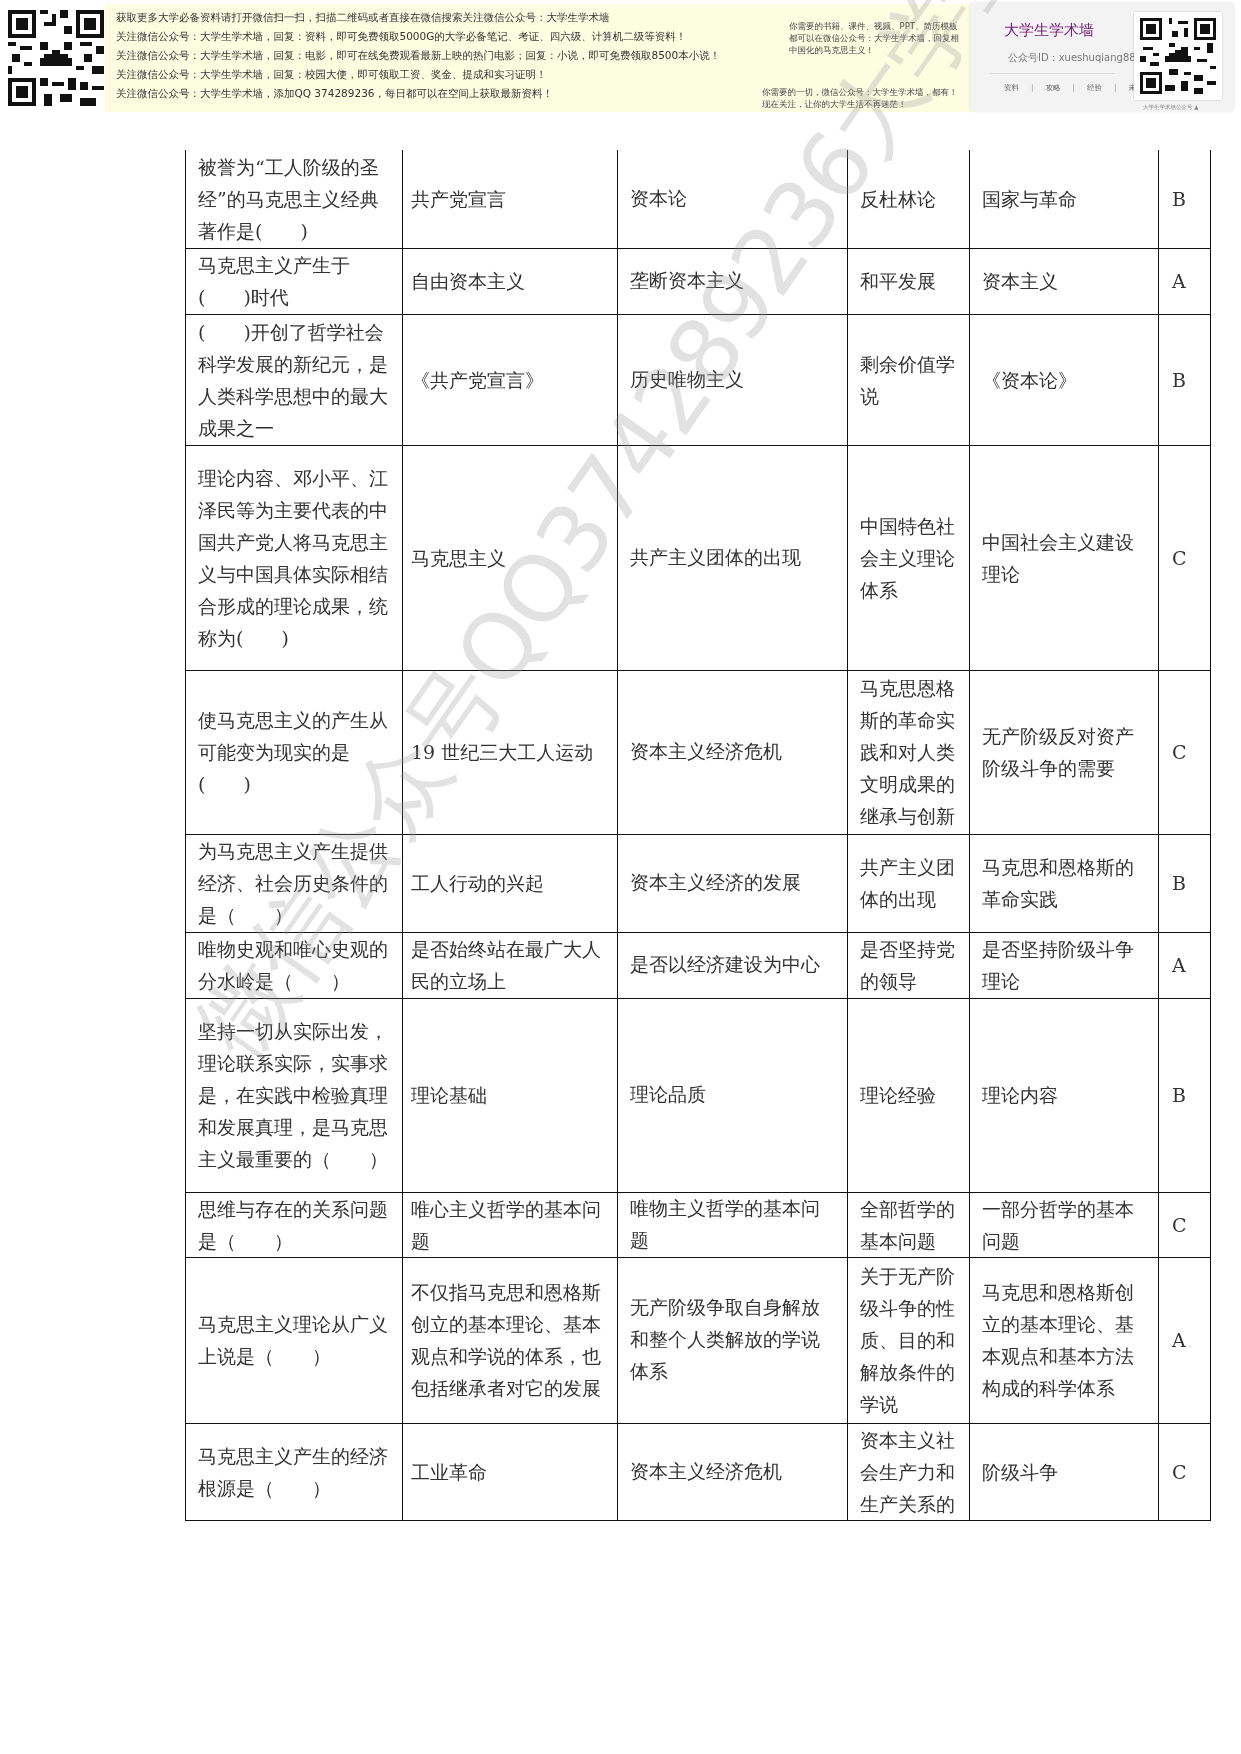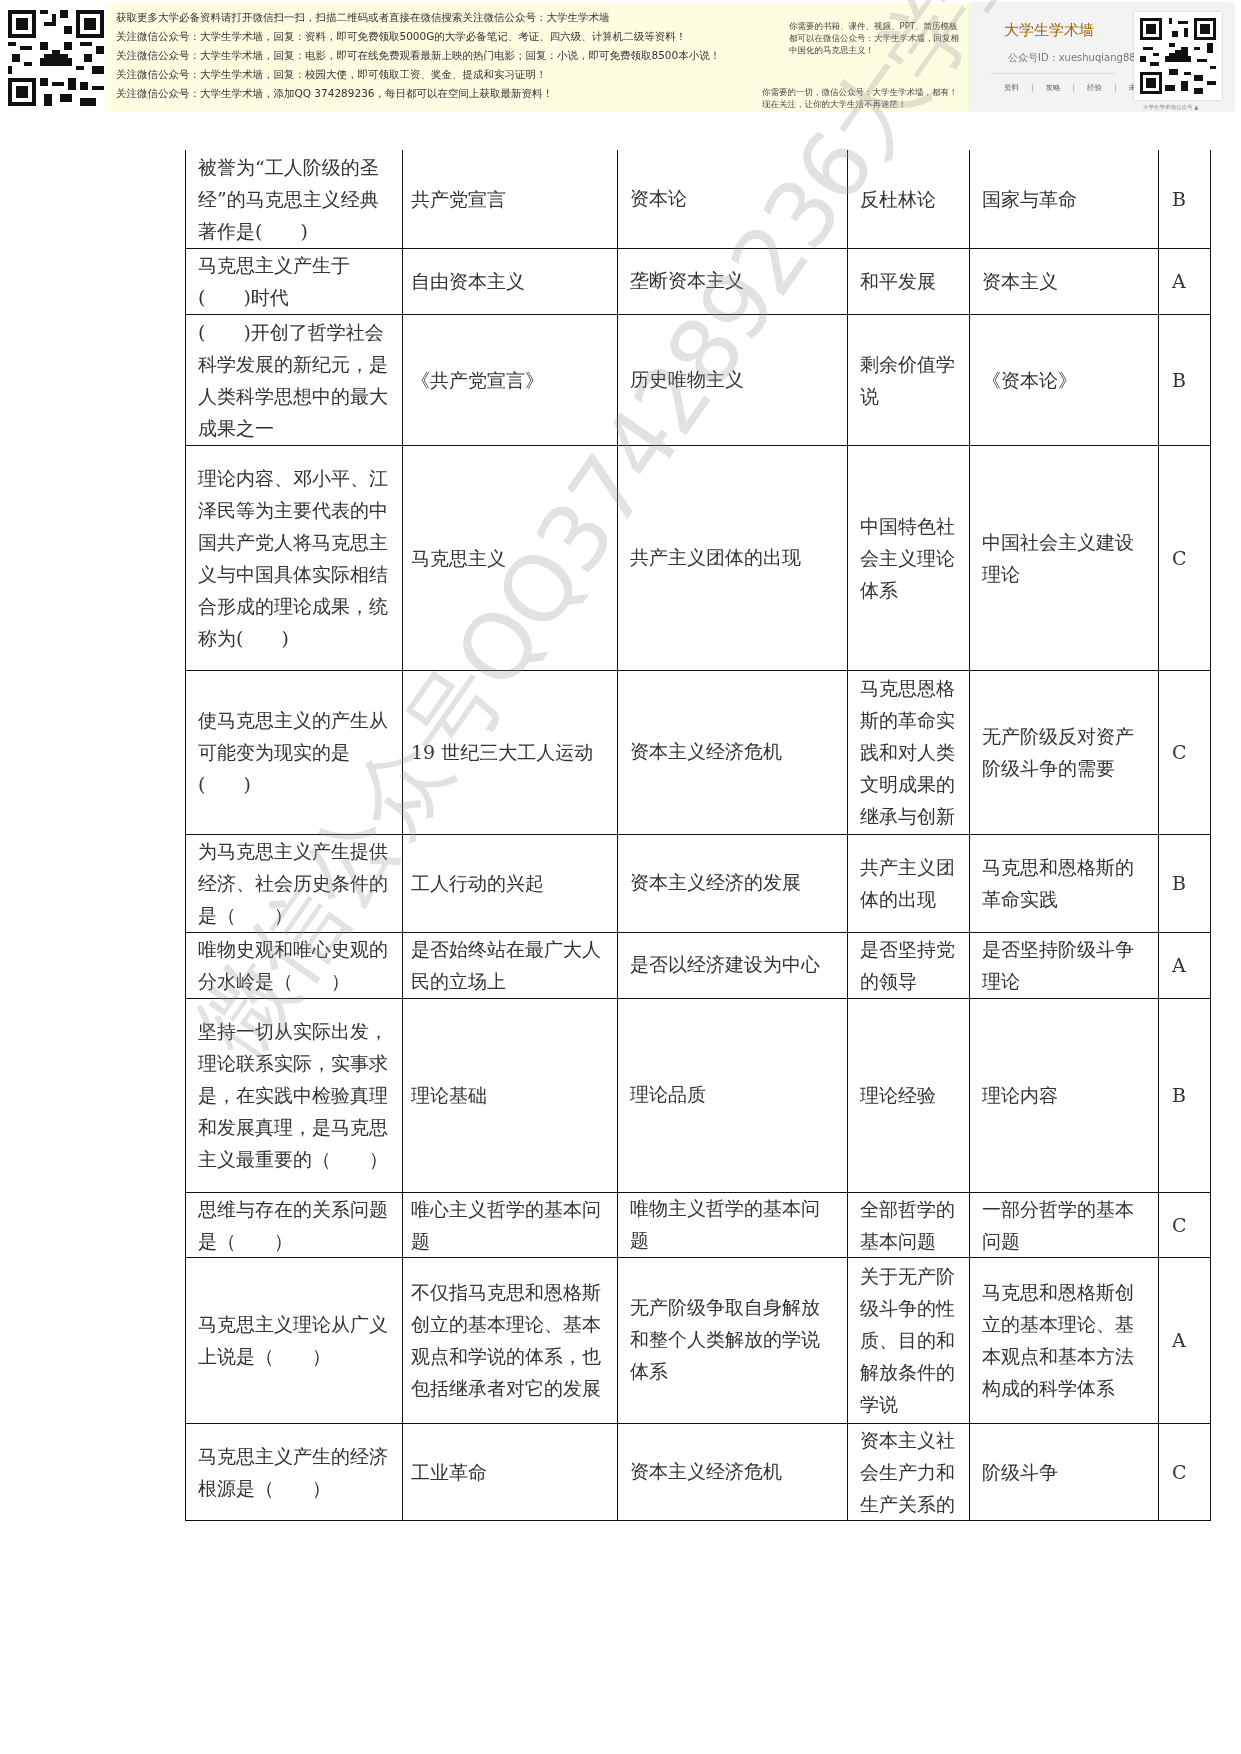--- a/index.html
+++ b/index.html
@@ -10,21 +10,21 @@
   .banner { position: absolute; left: 0; top: 0; width: 1239px; height: 115px; background: #ffffff; }
   .banner-yellow { position: absolute; left: 105px; top: 4px; width: 870px; height: 108px; background: #fdfde2; }
   .qr { position: absolute; background: #fff; }
   .qr svg { display: block; }
   .qr-left { left: 8px; top: 10px; width: 96px; height: 96px; }
   .banner-lines { position: absolute; left: 116px; top: 8px; font-family: "DejaVu Sans", "Liberation Sans", sans-serif; font-size: 10.5px; color: #333; line-height: 19px; white-space: nowrap; }
   .banner-note { position: absolute; font-family: "DejaVu Sans", "Liberation Sans", sans-serif; font-size: 8.5px; color: #444; line-height: 12px; white-space: nowrap; }
   .note-top { left: 789px; top: 4px; margin-top: 16px; }
   .note-bottom { left: 762px; top: 86px; }
   .card { position: absolute; left: 970px; top: 3px; width: 264px; height: 108px; background: #f3f3f3; border-radius: 3px; box-shadow: 0 0 3px rgba(0,0,0,0.12); }
-  .card-title { position: absolute; left: 34px; top: 18px; font-family: "DejaVu Sans", "Liberation Sans", sans-serif; font-size: 15px; color: #a16207; }
+  .card-title { position: absolute; left: 34px; top: 18px; font-family: "DejaVu Sans", "Liberation Sans", sans-serif; font-size: 15px; color: #701a75; }
   .card-id { position: absolute; left: 38px; top: 48px; font-family: "DejaVu Sans", "Liberation Sans", sans-serif; font-size: 10px; color: #777; }
   .card-divider { position: absolute; left: 20px; top: 70px; width: 125px; height: 1px; background: #ddd; }
   .card-links { position: absolute; left: 34px; top: 80px; font-family: "DejaVu Sans", "Liberation Sans", sans-serif; font-size: 7.5px; color: #666; display: flex; gap: 12px; }
   .card-links .sep { color: #999; }
   .qr-right { left: 1134px; top: 12px; width: 88px; height: 88px; box-shadow: 0 0 2px rgba(0,0,0,0.2); padding: 6px; }
   .qr-caption { position: absolute; left: 1143px; top: 104px; font-family: "DejaVu Sans", "Liberation Sans", sans-serif; font-size: 5.5px; color: #888; }
 
   
   .qtable { position: absolute; left: 185px; top: 150px; border-collapse: collapse; table-layout: fixed; }
   .qtable td { border: 1.5px solid #111; vertical-align: middle; font-size: 19px; line-height: 32px; padding: 0 12px; color: #333; }

